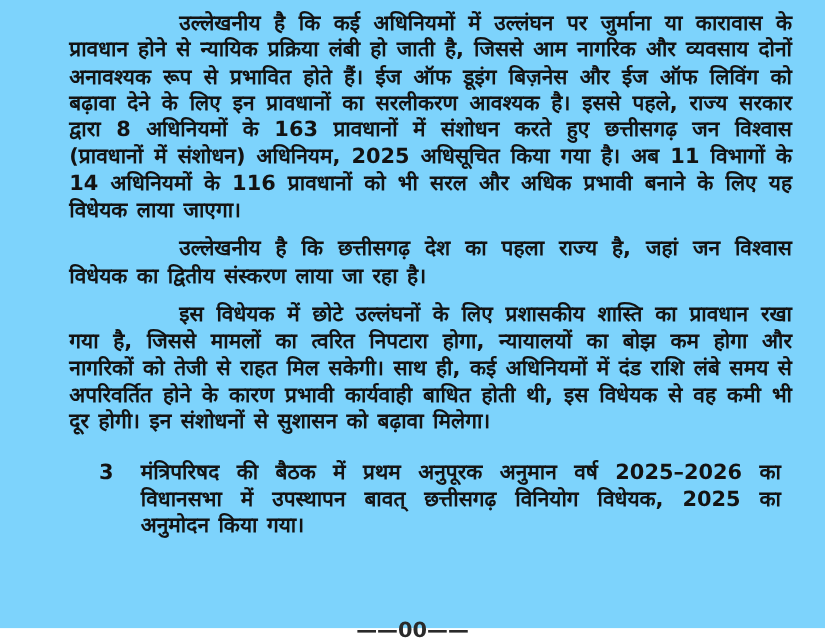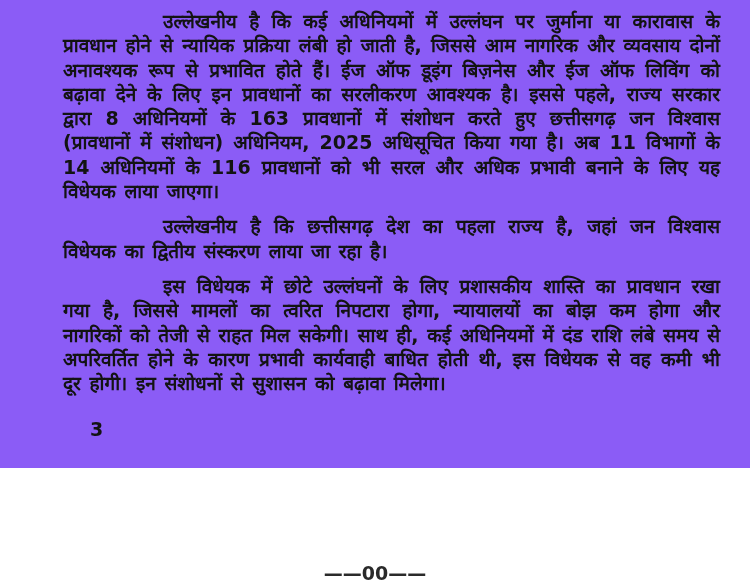--- a/index.html
+++ b/index.html
@@ -8,22 +8,22 @@
   }
   body {
     width: 750px;
     height: 580px;
     overflow: hidden;
     background: #ffffff;
   }
   .page {
     position: relative;
     width: 750px;
-    height: 468px;
-    background: #8b5cf6;
+    height: 571px;
+    background: #7dd3fc;
     font-family: "DejaVu Sans", sans-serif;
     font-weight: bold;
     color: #131313;
   }
   .doc {
     position: absolute;
     left: 63px;
     top: 9px;
     width: 657px;
     font-size: 19px;
@@ -66,16 +66,17 @@
 </head>
 <body>
 
 <div class="page">
   <div class="doc">
     <p class="para">उल्लेखनीय है कि कई अधिनियमों में उल्लंघन पर जुर्माना या कारावास के प्रावधान होने से न्यायिक प्रक्रिया लंबी हो जाती है, जिससे आम नागरिक और व्यवसाय दोनों अनावश्यक रूप से प्रभावित होते हैं। ईज ऑफ डूइंग बिज़नेस और ईज ऑफ लिविंग को बढ़ावा देने के लिए इन प्रावधानों का सरलीकरण आवश्यक है। इससे पहले, राज्य सरकार द्वारा 8 अधिनियमों के 163 प्रावधानों में संशोधन करते हुए छत्तीसगढ़ जन विश्वास (प्रावधानों में संशोधन) अधिनियम, 2025 अधिसूचित किया गया है। अब 11 विभागों के 14 अधिनियमों के 116 प्रावधानों को भी सरल और अधिक प्रभावी बनाने के लिए यह विधेयक लाया जाएगा।</p>
     <p class="para">उल्लेखनीय है कि छत्तीसगढ़ देश का पहला राज्य है, जहां जन विश्वास विधेयक का द्वितीय संस्करण लाया जा रहा है।</p>
     <p class="para">इस विधेयक में छोटे उल्लंघनों के लिए प्रशासकीय शास्ति का प्रावधान रखा गया है, जिससे मामलों का त्वरित निपटारा होगा, न्यायालयों का बोझ कम होगा और नागरिकों को तेजी से राहत मिल सकेगी। साथ ही, कई अधिनियमों में दंड राशि लंबे समय से अपरिवर्तित होने के कारण प्रभावी कार्यवाही बाधित होती थी, इस विधेयक से वह कमी भी दूर होगी। इन संशोधनों से सुशासन को बढ़ावा मिलेगा।</p>
     <div class="numbered-item">
       <div class="item-num">3</div>
+      <div class="item-text">मंत्रिपरिषद की बैठक में प्रथम अनुपूरक अनुमान वर्ष 2025–2026 का विधानसभा में उपस्थापन बावत् छत्तीसगढ़ विनियोग विधेयक, 2025 का अनुमोदन किया गया।</div>
     </div>
   </div>
   <div class="end-mark">——00——</div>
 </div>
 
 </body></html>

